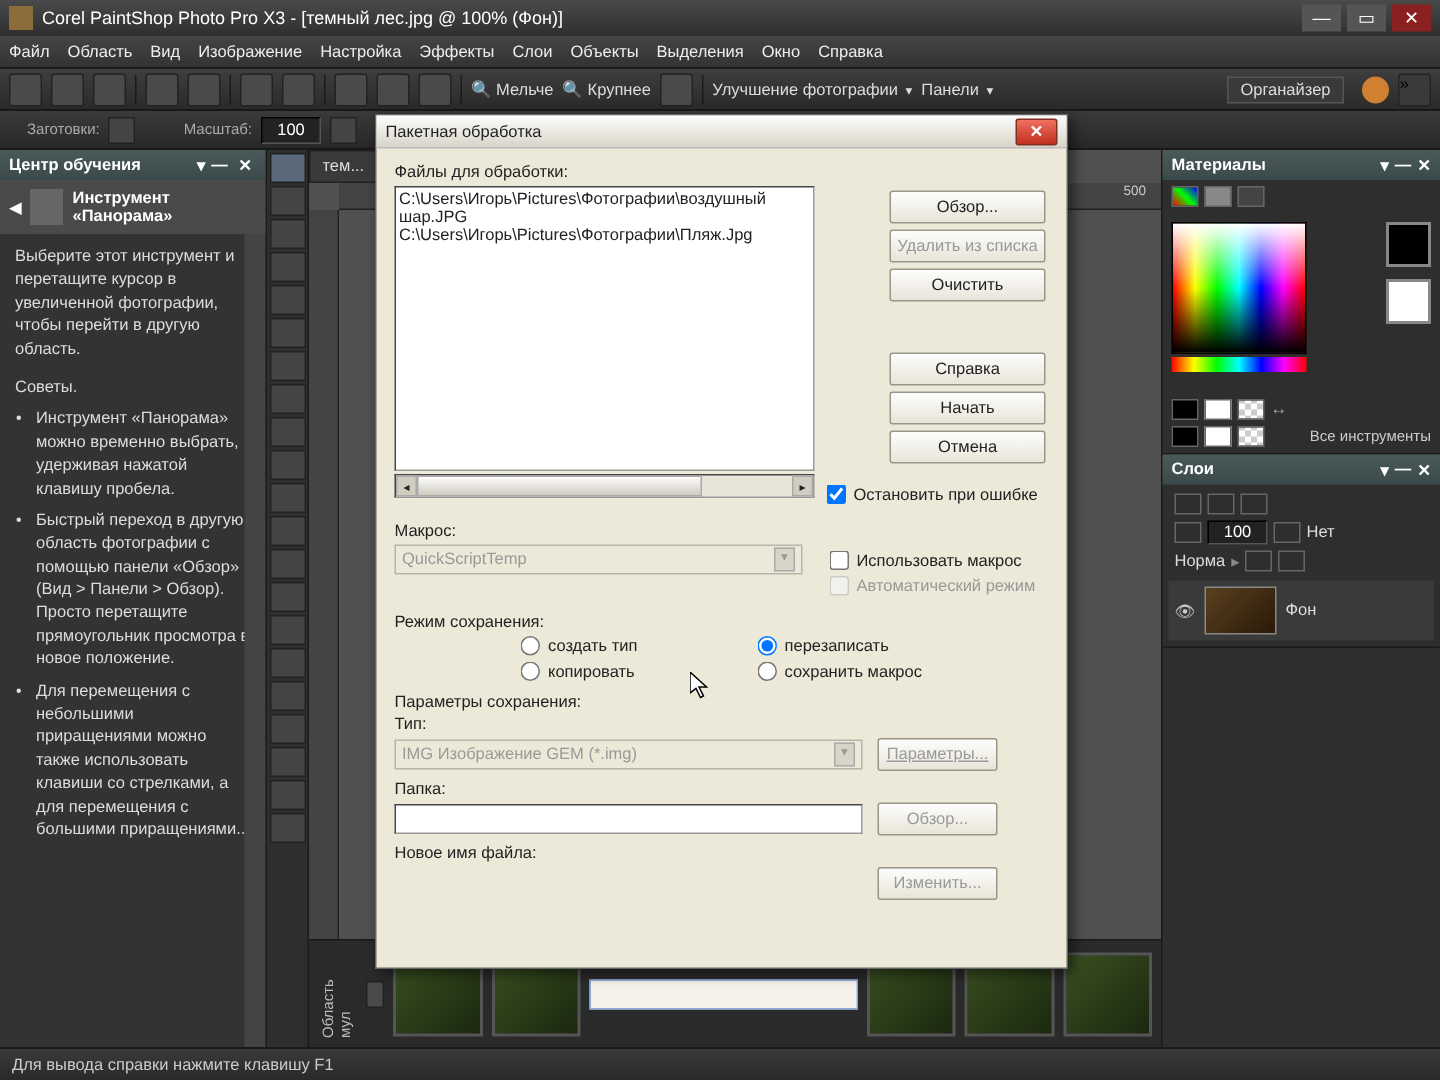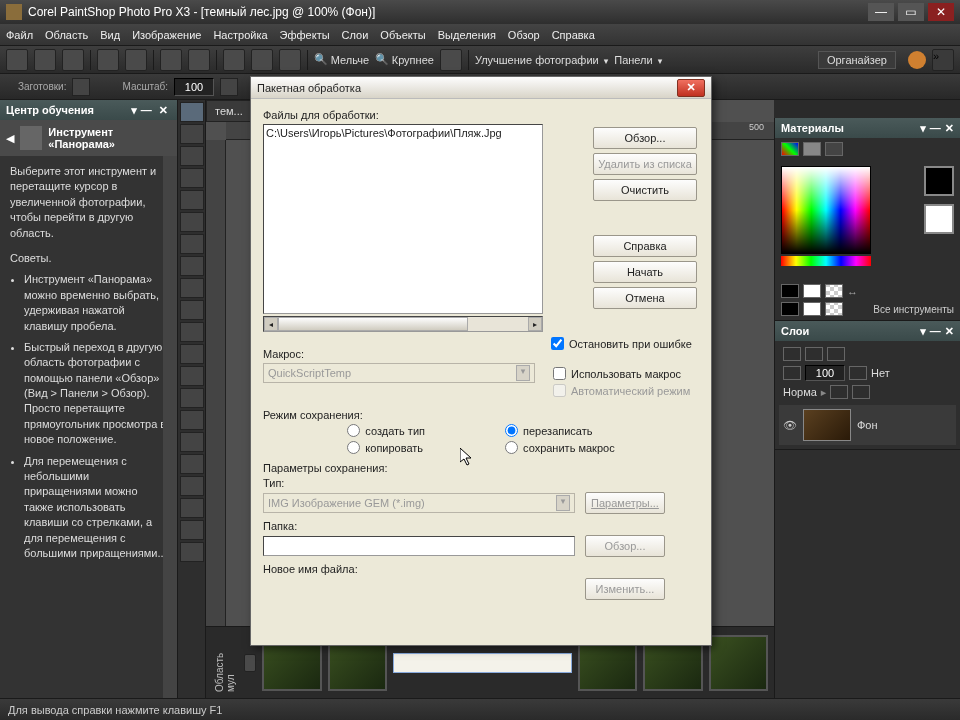--- a/index.html
+++ b/index.html
@@ -46,21 +46,21 @@
 
 .canvas { flex: 1; background: #505050; position: relative; }
 .canvas .doc-tab { position: absolute; top: 0; left: 0; height: 22px; background: #3a3a3a; color: #ddd; padding: 0 8px; display: flex; align-items: center; gap: 6px; border: 1px solid #222; }
 .canvas .ruler-h { position: absolute; top: 22px; left: 20px; right: 0; height: 18px; background: #444; border-bottom: 1px solid #222; }
 .canvas .ruler-v { position: absolute; top: 40px; left: 0; width: 20px; bottom: 50px; background: #444; border-right: 1px solid #222; }
 .thumbs { position: absolute; left: 0; right: 0; bottom: 0; height: 72px; background: #2a2a2a; border-top: 1px solid #1a1a1a; display: flex; align-items: center; gap: 6px; padding: 4px 6px; overflow: hidden; }
 .thumbs .tlabel { writing-mode: vertical-rl; transform: rotate(180deg); color: #bbb; font-size: 10px; padding: 2px; }
 .thumb { width: 90px; height: 56px; background: linear-gradient(135deg, #3a5020, #1a2810); border: 2px solid #555; }
 .thumb.sel { border-color: #88aadd; }
 
-.rightpanel { width: 186px; background: #2e2e2e; border-left: 1px solid #1a1a1a; display: flex; flex-direction: column; margin-top: 18px; }
+.rightpanel { width: 186px; background: #2e2e2e; border-left: 1px solid #1a1a1a; display: flex; flex-direction: column; }
 .rp-section { border-bottom: 1px solid #1a1a1a; }
 .color-picker { height: 120px; padding: 6px; position: relative; }
 .color-picker .grad { width: 90px; height: 88px; background: linear-gradient(to bottom, #fff 0%, rgba(255,255,255,0) 50%, #000 100%), linear-gradient(to right, #f00, #ff0, #0f0, #0ff, #00f, #f0f, #f00); position: relative; border: 1px solid #000; }
 .color-picker .hue { width: 90px; height: 10px; background: linear-gradient(to right, #f00, #ff0, #0f0, #0ff, #00f, #f0f, #f00); margin-top: 2px; }
 .swatch { position: absolute; right: 6px; top: 6px; width: 30px; height: 30px; background: #000; border: 2px solid #888; }
 .swatch2 { position: absolute; right: 6px; top: 44px; width: 30px; height: 30px; background: #fff; border: 2px solid #888; }
 .rows { padding: 4px 6px; display: flex; flex-direction: column; gap: 4px; }
 .rows .r { display: flex; align-items: center; gap: 4px; }
 .sw { width: 18px; height: 14px; border: 1px solid #666; }
 .all-instr { color: #ccc; font-size: 10px; margin-left: auto; }
@@ -119,21 +119,21 @@
 <div class="menubar">
   <span>Файл</span>
   <span>Область</span>
   <span>Вид</span>
   <span>Изображение</span>
   <span>Настройка</span>
   <span>Эффекты</span>
   <span>Слои</span>
   <span>Объекты</span>
   <span>Выделения</span>
-  <span>Обзор</span>
+  <span>Окно</span>
   <span>Справка</span>
 </div>
 
 <div class="toolbar">
   <div class="tbtn"></div>
   <div class="tbtn"></div>
   <div class="tbtn"></div>
   <div class="tsep"></div>
   <div class="tbtn"></div>
   <div class="tbtn"></div>
@@ -327,39 +327,40 @@
 </div>
 
 <div class="dialog">
   <div class="dtitle">
     <span>Пакетная обработка</span>
     <div class="dx">✕</div>
   </div>
   <div class="dbody">
     <span class="fld-lbl">Файлы для обработки:</span>
     <div class="file-list">
+      <div>C:\Users\Игорь\Pictures\Фотографии\воздушный шар.JPG</div>
       <div>C:\Users\Игорь\Pictures\Фотографии\Пляж.Jpg</div>
     </div>
     <div class="hscroll">
       <div class="ab" style="left:0;">◂</div>
       <div class="thumb-sb"></div>
       <div class="ab" style="right:0;">▸</div>
     </div>
 
     <div class="file-btns">
       <div class="btn">Обзор...</div>
       <div class="btn disabled">Удалить из списка</div>
       <div class="btn">Очистить</div>
       <div style="height:26px;"></div>
       <div class="btn">Справка</div>
       <div class="btn">Начать</div>
       <div class="btn">Отмена</div>
     </div>
 
-    <div class="cb-row" style="position:absolute;left:300px;top:256px;">
+    <div class="cb-row" style="position:absolute;left:300px;top:242px;">
       <input type="checkbox" checked="" style="">
       <span>Остановить при ошибке</span>
     </div>
 
     <div class="section" style="margin-top:16px;">
       <span class="fld-lbl">Макрос:</span>
       <div style="display:flex;gap:18px;align-items:flex-start;">
         <div class="sel dis">
           <span>QuickScriptTemp</span>
             <span class="dd">▾</span>

